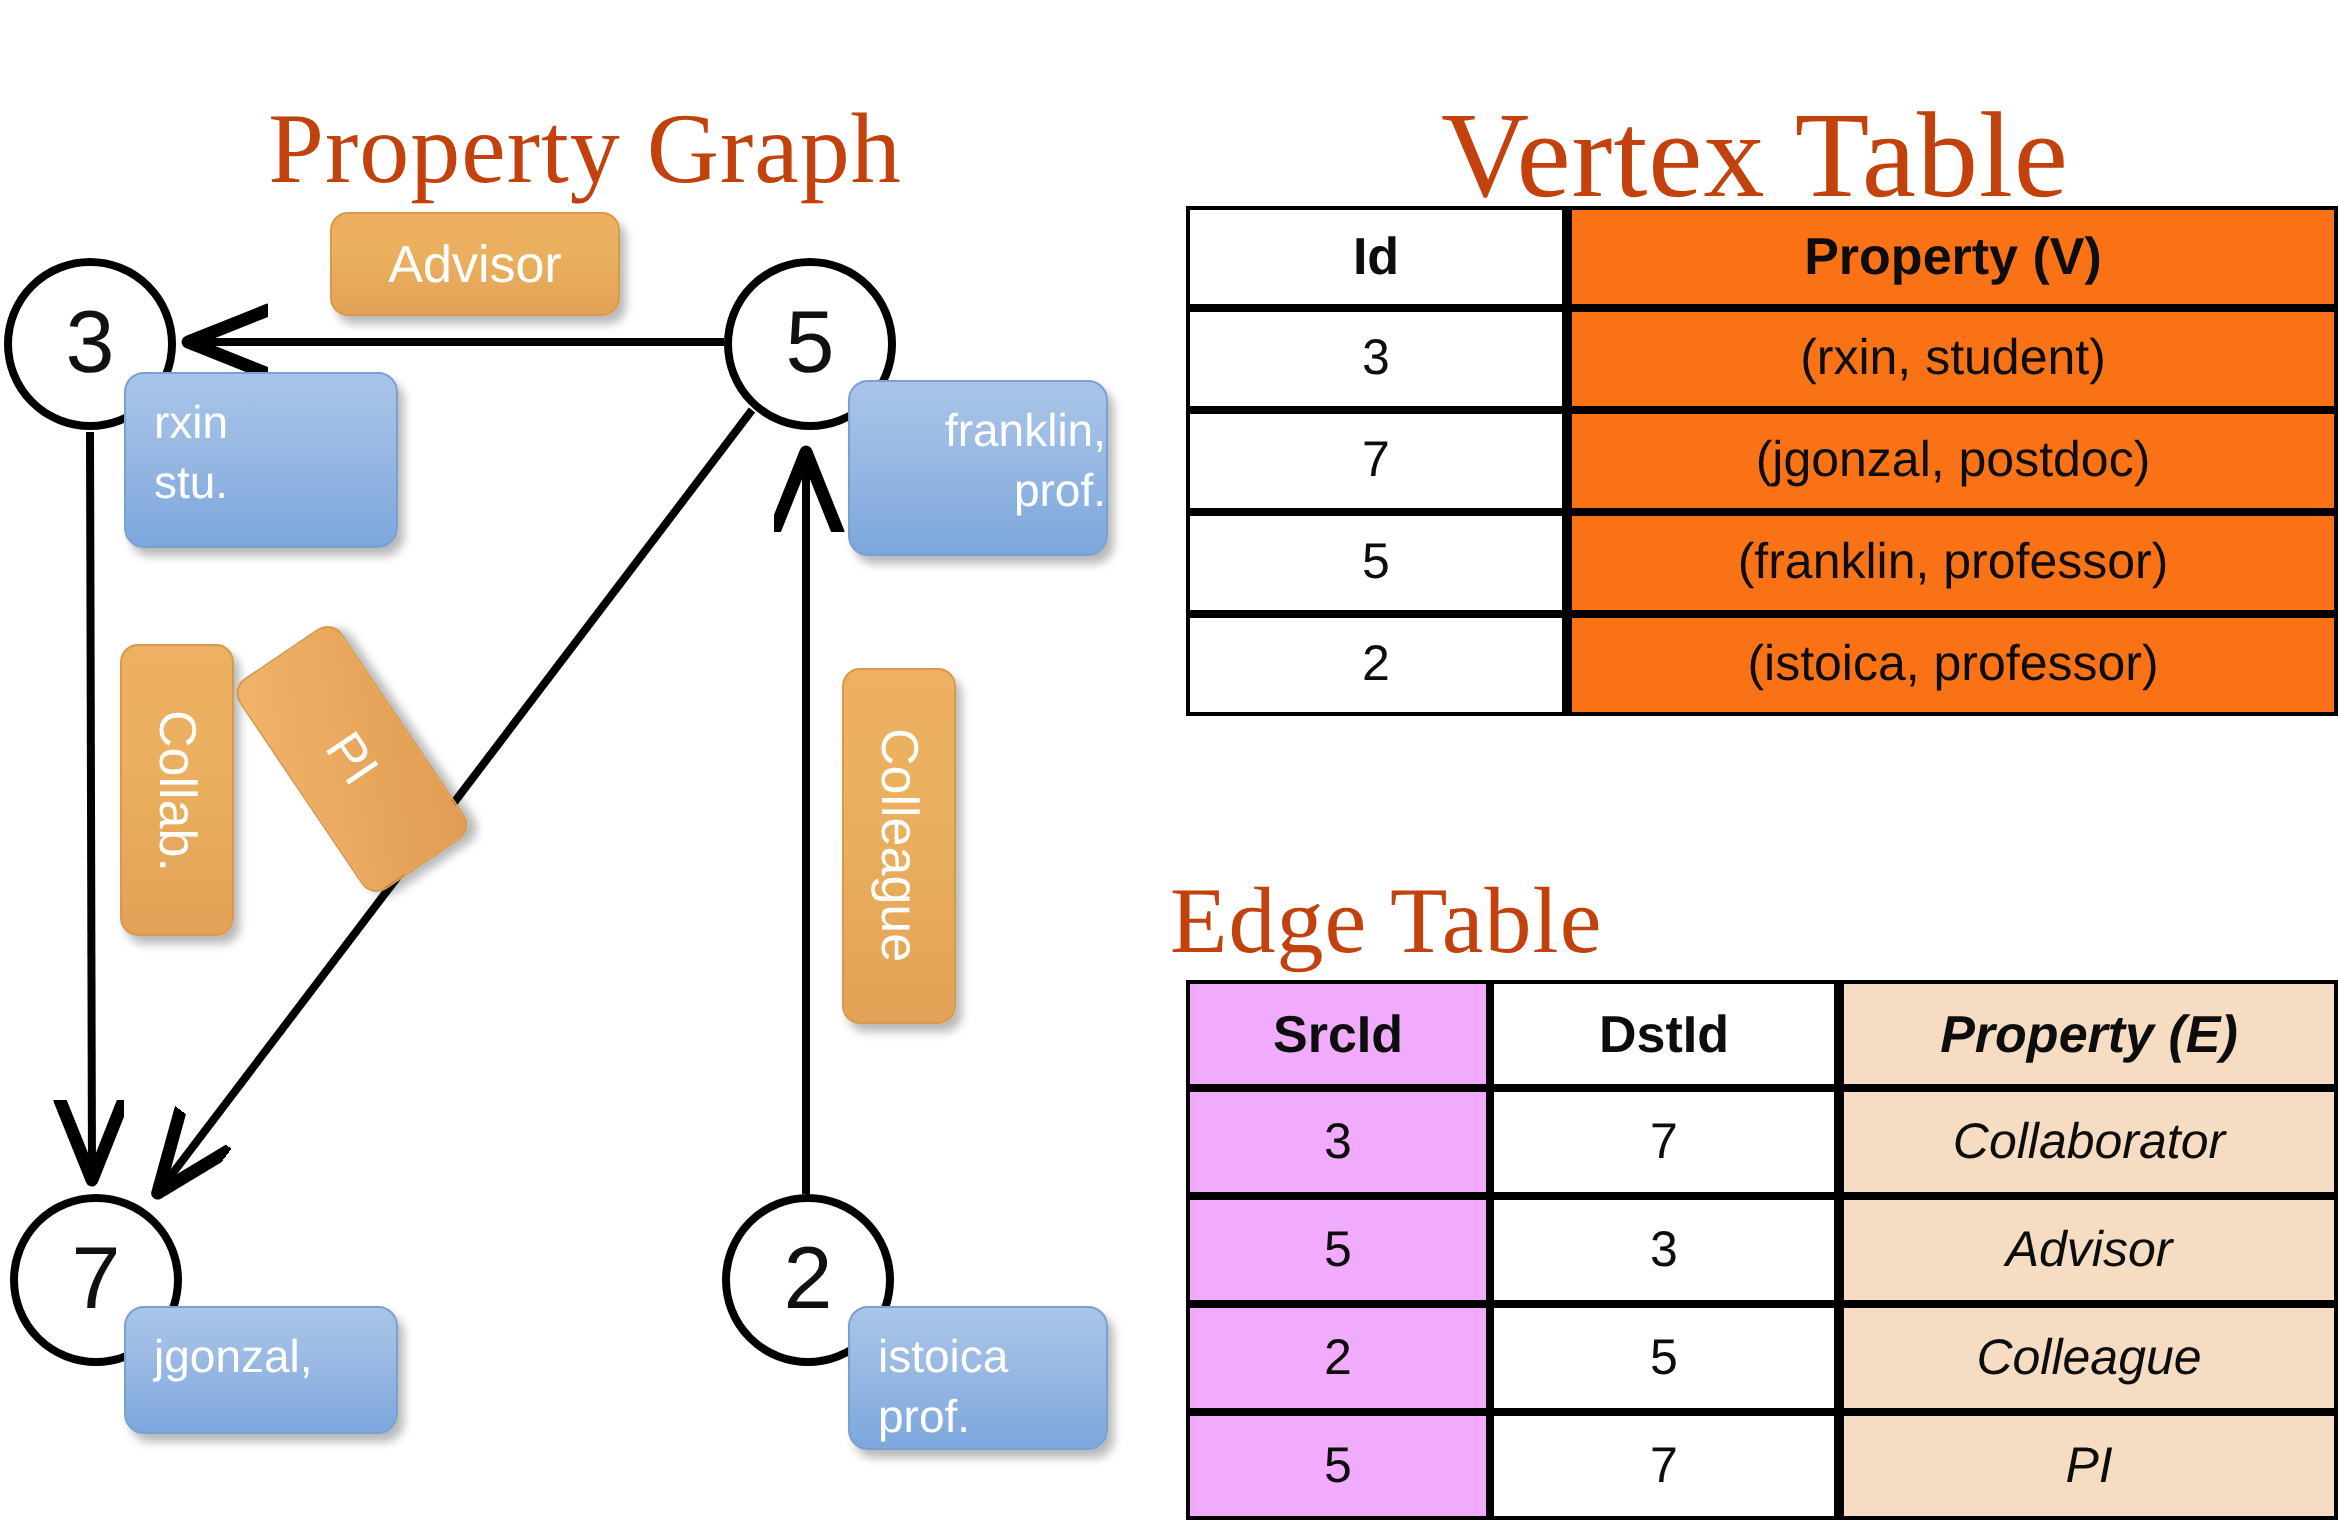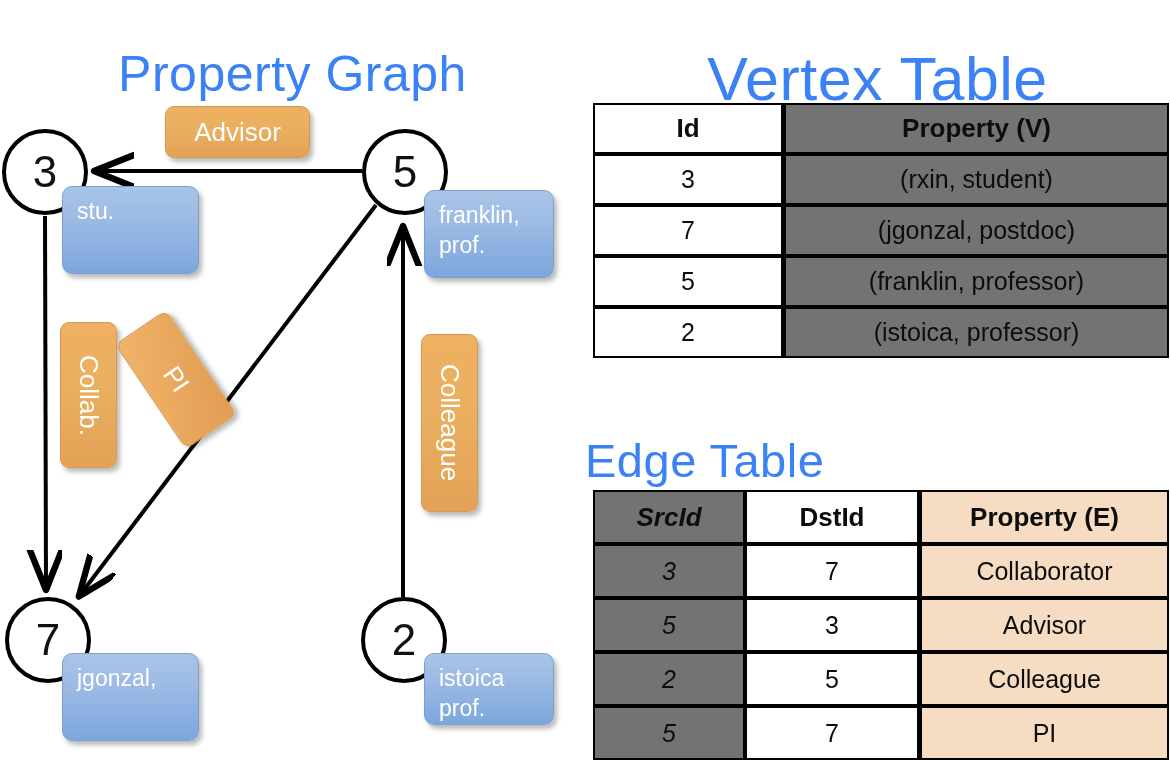--- a/index.html
+++ b/index.html
@@ -12,23 +12,23 @@
     height: 760px;
     position: relative;
     overflow: hidden;
     font-family: "Liberation Sans", sans-serif;
     color: #000000;
   }
 
   
   .title {
     position: absolute;
-    font-family: Liberation Sans, sans-serif;
-    font-weight: 300;
-    color: #3b82f6;
+    font-family: Liberation Serif, serif;
+    font-weight: 300;
+    color: #c2410c;
     white-space: nowrap;
     letter-spacing: 0.5px;
   }
   #title-property-graph {
     left: 0px; top: 10px; width: 585px;
     text-align: center;
     font-size: 50px;
     line-height: 60px;
   }
   #title-vertex-table {
@@ -87,22 +87,22 @@
     font-size: 23px;
     line-height: 30px;
     font-family: "Liberation Sans", sans-serif;
     font-weight: 300;
     padding: 9px 0 9px 14px;
     box-sizing: border-box;
     box-shadow: 3px 4px 5px rgba(0,0,0,0.28);
     z-index: 4;
   }
   #prop-rxin     { left: 62px;  top: 186px; width: 137px; height: 88px; }
-  #prop-franklin { left: 424px; top: 190px; width: 130px; height: 88px; }
-  #prop-jgonzal  { left: 62px;  top: 653px; width: 137px; height: 88px; }
+  #prop-franklin { left: 424px; top: 190px; width: 130px; height: 88px; text-align: right; }
+  #prop-jgonzal  { left: 62px;  top: 653px; width: 137px; height: 64px; }
   #prop-istoica  { left: 424px; top: 653px; width: 130px; height: 72px; }
 
   
   .edge-label {
     position: absolute;
     background: linear-gradient(to bottom, #eeb062 0%, #eab05f 40%, #e3a257 100%);
     border: 1px solid #d69a4e;
     border-radius: 9px;
     color: #ffffff;
     font-family: "Liberation Sans", sans-serif;
@@ -160,27 +160,27 @@
     box-sizing: border-box;
   }
   .tbl th {
     font-weight: 700;
     font-size: 26px;
   }
 
   #vertex-table { left: 593px; top: 103px; width: 576px; }
   #vertex-table td, #vertex-table th { height: 51px; }
   #vertex-table .col-id  { width: 190px; background: #ffffff; }
-  #vertex-table .col-prop{ width: 386px; background: #737373; border-left: 3px solid #000; }
+  #vertex-table .col-prop{ width: 386px; background: #f97316; border-left: 3px solid #000; }
 
   #edge-table { left: 593px; top: 490px; width: 576px; }
   #edge-table td, #edge-table th { height: 54px; }
-  #edge-table .col-src  { width: 152px; background: #737373; font-style: italic; }
+  #edge-table .col-src  { width: 152px; background: #f0abfc; }
   #edge-table .col-dst  { width: 174px; background: #ffffff; }
-  #edge-table .col-prop { width: 250px; background: #f5dcc2; border-left: 3px solid #000; }
+  #edge-table .col-prop { width: 250px; background: #f5dcc2; border-left: 3px solid #000; font-style: italic; }
 
   .vtext { display: block; }
 </style>
 </head>
 <body>
 
 <div id="graph-panel">
 
   <h1 class="title" id="title-property-graph">Property Graph</h1>
 
@@ -207,20 +207,21 @@
     <span>5</span>
   </div>
   <div class="node" id="node-7">
     <span>7</span>
   </div>
   <div class="node" id="node-2">
     <span>2</span>
   </div>
 
   <div class="prop-box" id="prop-rxin">
+    <div>rxin</div>
     <div>stu.</div>
   </div>
   <div class="prop-box" id="prop-franklin">
     <div>franklin,</div>
     <div>prof.</div>
   </div>
   <div class="prop-box" id="prop-jgonzal">
     <div>jgonzal,</div>
   </div>
   <div class="prop-box" id="prop-istoica">

